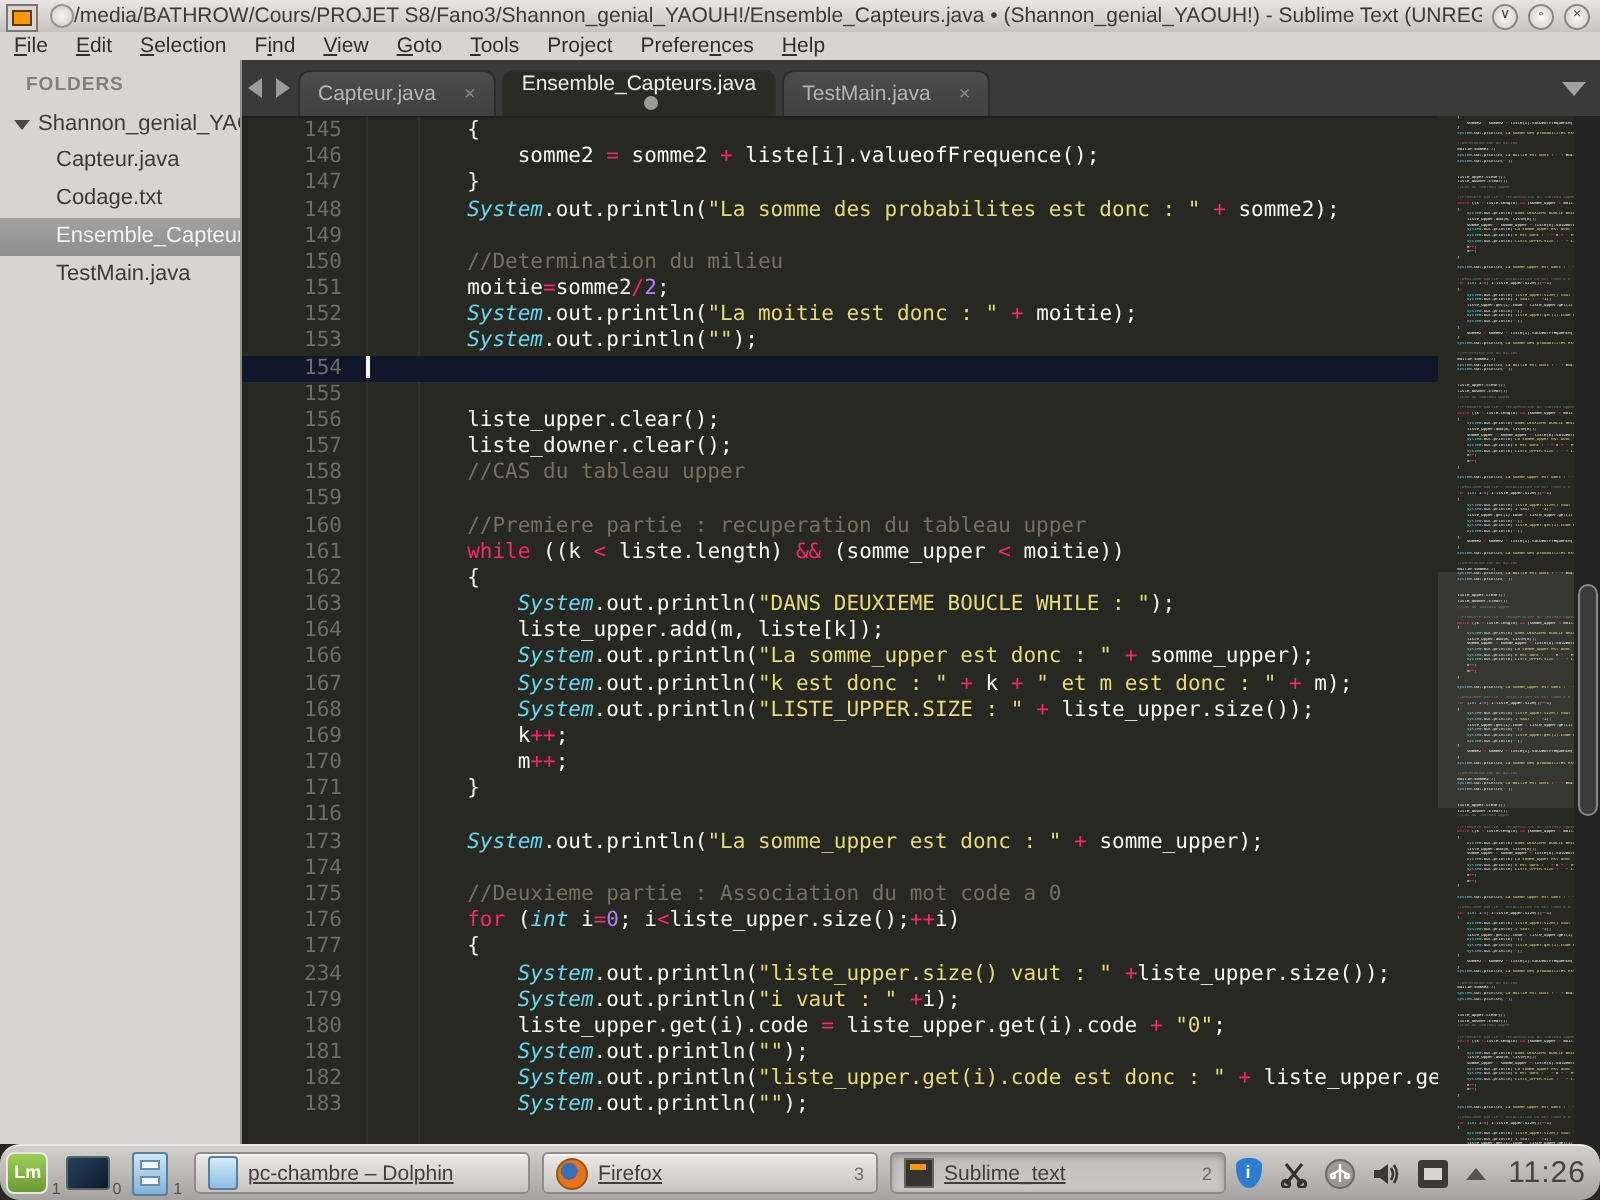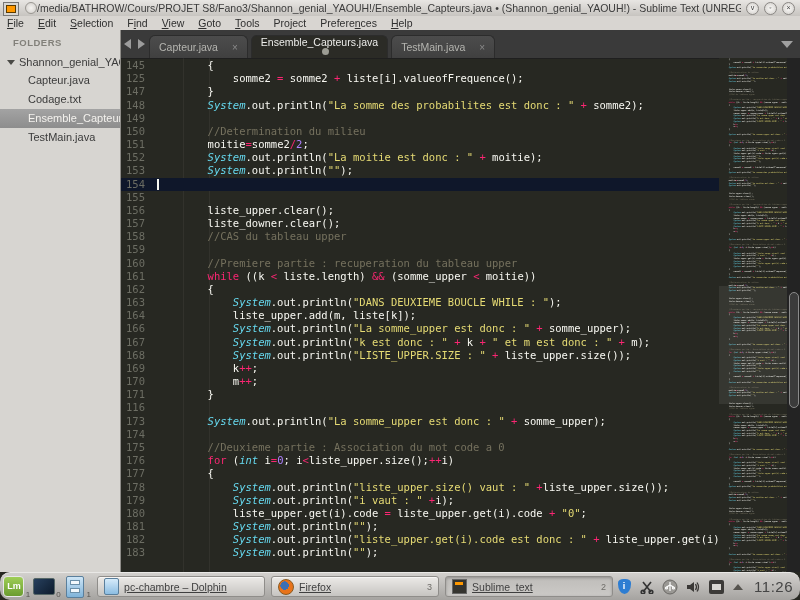--- a/index.html
+++ b/index.html
@@ -60,21 +60,21 @@
   .tab.active{background:#2b2b26;color:#ececea;flex-direction:column;}
   .tab .tlabel{white-space:nowrap;}
   .tab .tclose{margin-left:14px;color:#8a8a8a;font-size:10px;}
   .tab .tdot{margin-left:12px;width:7px;height:7px;border-radius:50%;background:#9c9c94;}
   #tab-overflow{position:absolute;right:7px;top:11px;width:0;height:0;
     border-left:6px solid transparent;border-right:6px solid transparent;border-top:7px solid #a0a0a0;}
 
   
   #codewrap{position:absolute;top:28px;left:0;width:679px;height:514px;overflow:hidden;}
   #codelines{position:absolute;top:1px;left:0;width:598px;overflow:hidden;}
-  .row{display:flex;height:13.18px;}
+  .row{display:flex;height:13.18px;padding-left:26px;}
   .row.cur{background:#0f172a;}
   .ln{flex:0 0 24px;padding-right:12px;text-align:right;color:#6c6d63;
     font:10.5px/13.18px "DejaVu Sans Mono",monospace;}
   .cd{white-space:pre;font:10.5px/13.18px "DejaVu Sans Mono",monospace;color:#f8f8f2;}
   .tp{color:#f8f8f2}.tk{color:#f92672}.tt{color:#66d9ef;font-style:italic}
   .ts{color:#e6db74}.tn{color:#ae81ff}.tc{color:#75715e}
   .cursor{display:inline-block;width:2px;height:11px;background:#f8f8f0;vertical-align:-2px;}
   .guide{position:absolute;top:0;bottom:0;width:1px;background:rgba(248,248,242,0.05);}
 
   
@@ -196,21 +196,21 @@
 
       <div id="codewrap">
         <div class="guide" style="left:62px"></div>
         <div class="guide" style="left:88px"></div>
         <div id="codelines">
             <div class="row">
               <span class="ln">145</span>
               <span class="cd"><span class="tp">        {</span></span>
             </div>
             <div class="row">
-              <span class="ln">125</span>
+              <span class="ln">146</span>
               <span class="cd"><span class="tp">            somme2 </span><span class="tk">=</span><span class="tp"> somme2 </span><span class="tk">+</span><span class="tp"> liste[i].valueofFrequence();</span></span>
             </div>
             <div class="row">
               <span class="ln">147</span>
               <span class="cd"><span class="tp">        }</span></span>
             </div>
             <div class="row">
               <span class="ln">148</span>
               <span class="cd"><span class="tp">        </span><span class="tt">System</span><span class="tp">.out.println(</span><span class="ts">"La somme des probabilites est donc : "</span><span class="tp"> </span><span class="tk">+</span><span class="tp"> somme2);</span></span>
             </div>
@@ -320,21 +320,21 @@
             </div>
             <div class="row">
               <span class="ln">176</span>
               <span class="cd"><span class="tp">        </span><span class="tk">for</span><span class="tp"> (</span><span class="tt">int</span><span class="tp"> i</span><span class="tk">=</span><span class="tn">0</span><span class="tp">; i</span><span class="tk">&lt;</span><span class="tp">liste_upper.size();</span><span class="tk">++</span><span class="tp">i)</span></span>
             </div>
             <div class="row">
               <span class="ln">177</span>
               <span class="cd"><span class="tp">        {</span></span>
             </div>
             <div class="row">
-              <span class="ln">178</span>
+              <span class="ln">234</span>
               <span class="cd"><span class="tp">            </span><span class="tt">System</span><span class="tp">.out.println(</span><span class="ts">"liste_upper.size() vaut : "</span><span class="tp"> </span><span class="tk">+</span><span class="tp">liste_upper.size());</span></span>
             </div>
             <div class="row">
               <span class="ln">179</span>
               <span class="cd"><span class="tp">            </span><span class="tt">System</span><span class="tp">.out.println(</span><span class="ts">"i vaut : "</span><span class="tp"> </span><span class="tk">+</span><span class="tp">i);</span></span>
             </div>
             <div class="row">
               <span class="ln">180</span>
               <span class="cd"><span class="tp">            liste_upper.get(i).code </span><span class="tk">=</span><span class="tp"> liste_upper.get(i).code </span><span class="tk">+</span><span class="tp"> </span><span class="ts">"0"</span><span class="tp">;</span></span>
             </div>

